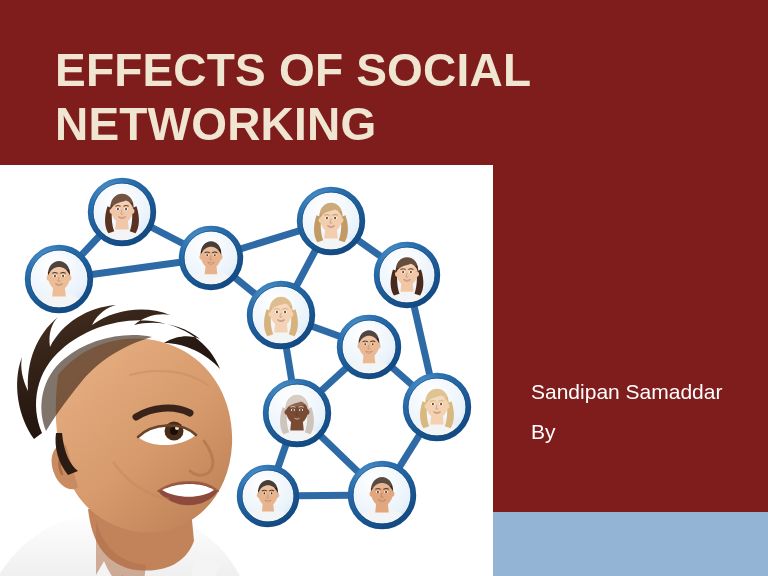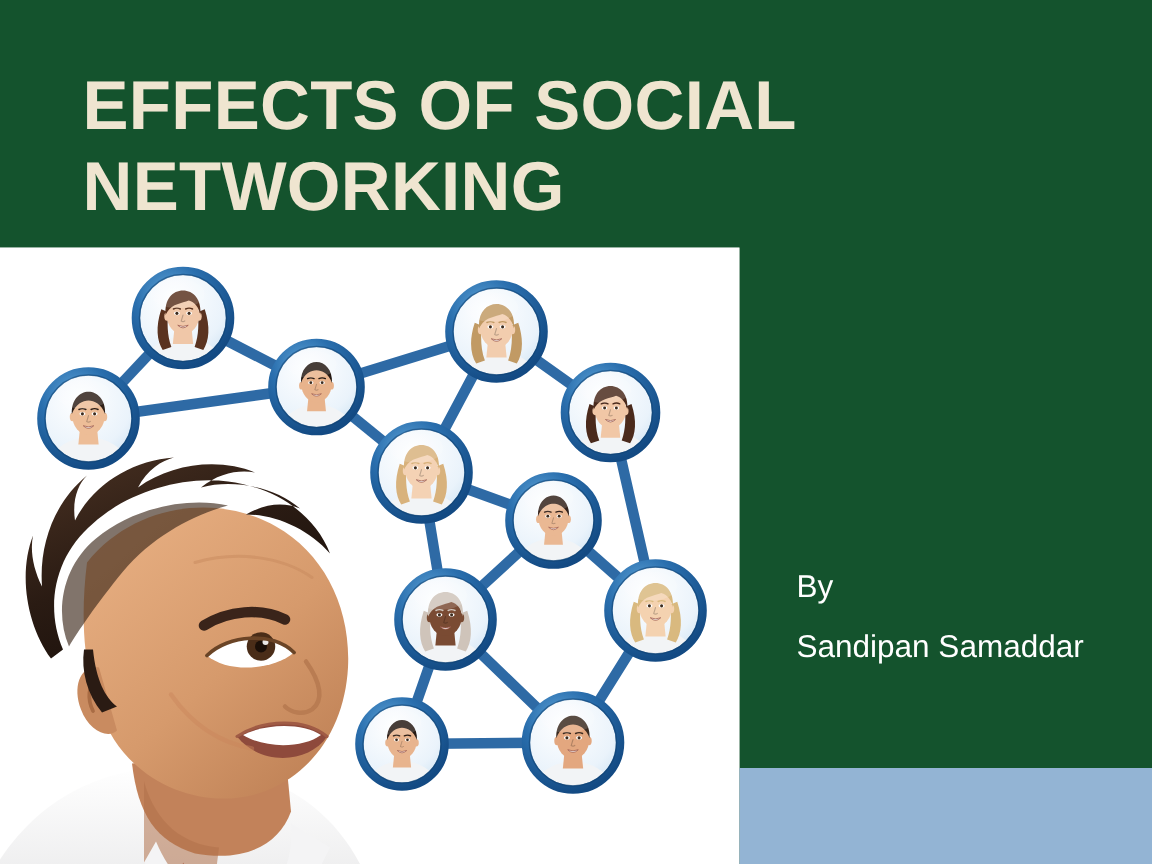--- a/index.html
+++ b/index.html
@@ -4,21 +4,21 @@
 <title>Slide</title>
 <style>
   html,body{margin:0;padding:0;}
   body{
     width:768px;height:576px;overflow:hidden;
     font-family:"Liberation Sans",sans-serif;
     background:#ffffff;
   }
   #slide{
     position:relative;width:768px;height:576px;
-    background:#14532d;overflow:hidden;
+    background:#7f1d1d;overflow:hidden;
   }
 
   
   #title{
     position:absolute;left:55px;top:12px;width:640px;
     color:#efe5d0;
     font-size:46px;line-height:1.18;font-weight:bold;
     letter-spacing:0.2px;
     text-transform:uppercase;
     white-space:pre-line;
@@ -441,19 +441,19 @@
 
           <path d="M 86 248 C 96 272 112 286 132 290 L 104 292 L 78 262 Z" fill="#f4f4f5"></path>
           <path d="M 176 236 C 178 262 168 282 150 292 L 182 292 L 202 252 Z" fill="#f4f4f5"></path>
           <path d="M 104 262 C 118 280 136 288 152 290 L 150 300 L 100 292 Z" fill="#a8573f" opacity="0.75"></path>
         </g>
       </g>
     </svg>
   </div>
 
   <div id="byline">
+    <div>Sandipan Samaddar</div>
     <div>By</div>
-    <div>Sandipan Samaddar</div>
   </div>
 
   <div id="accent-bar"></div>
 
 </div>
 
 </body></html>

